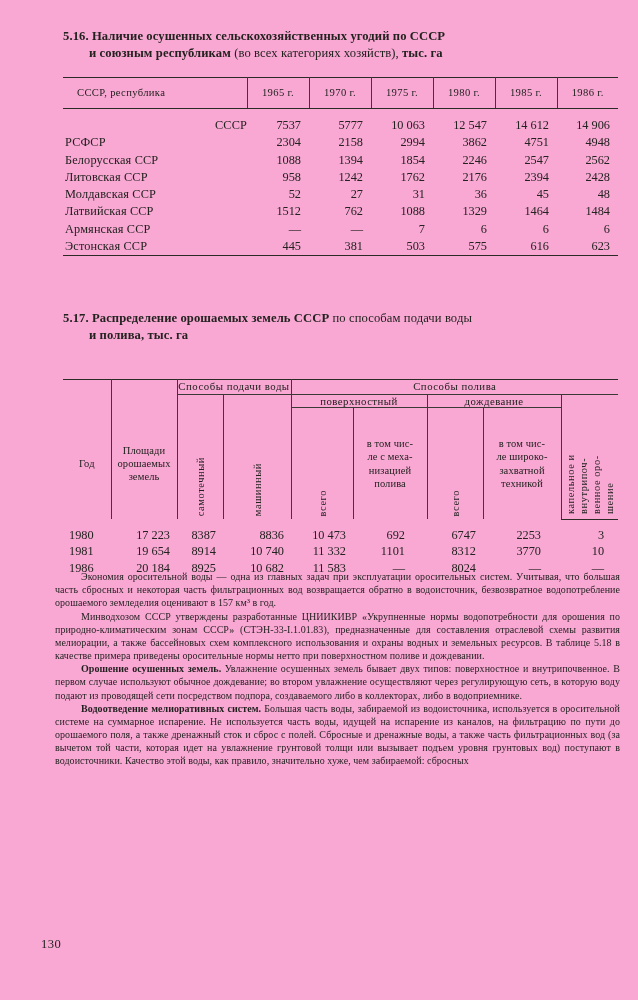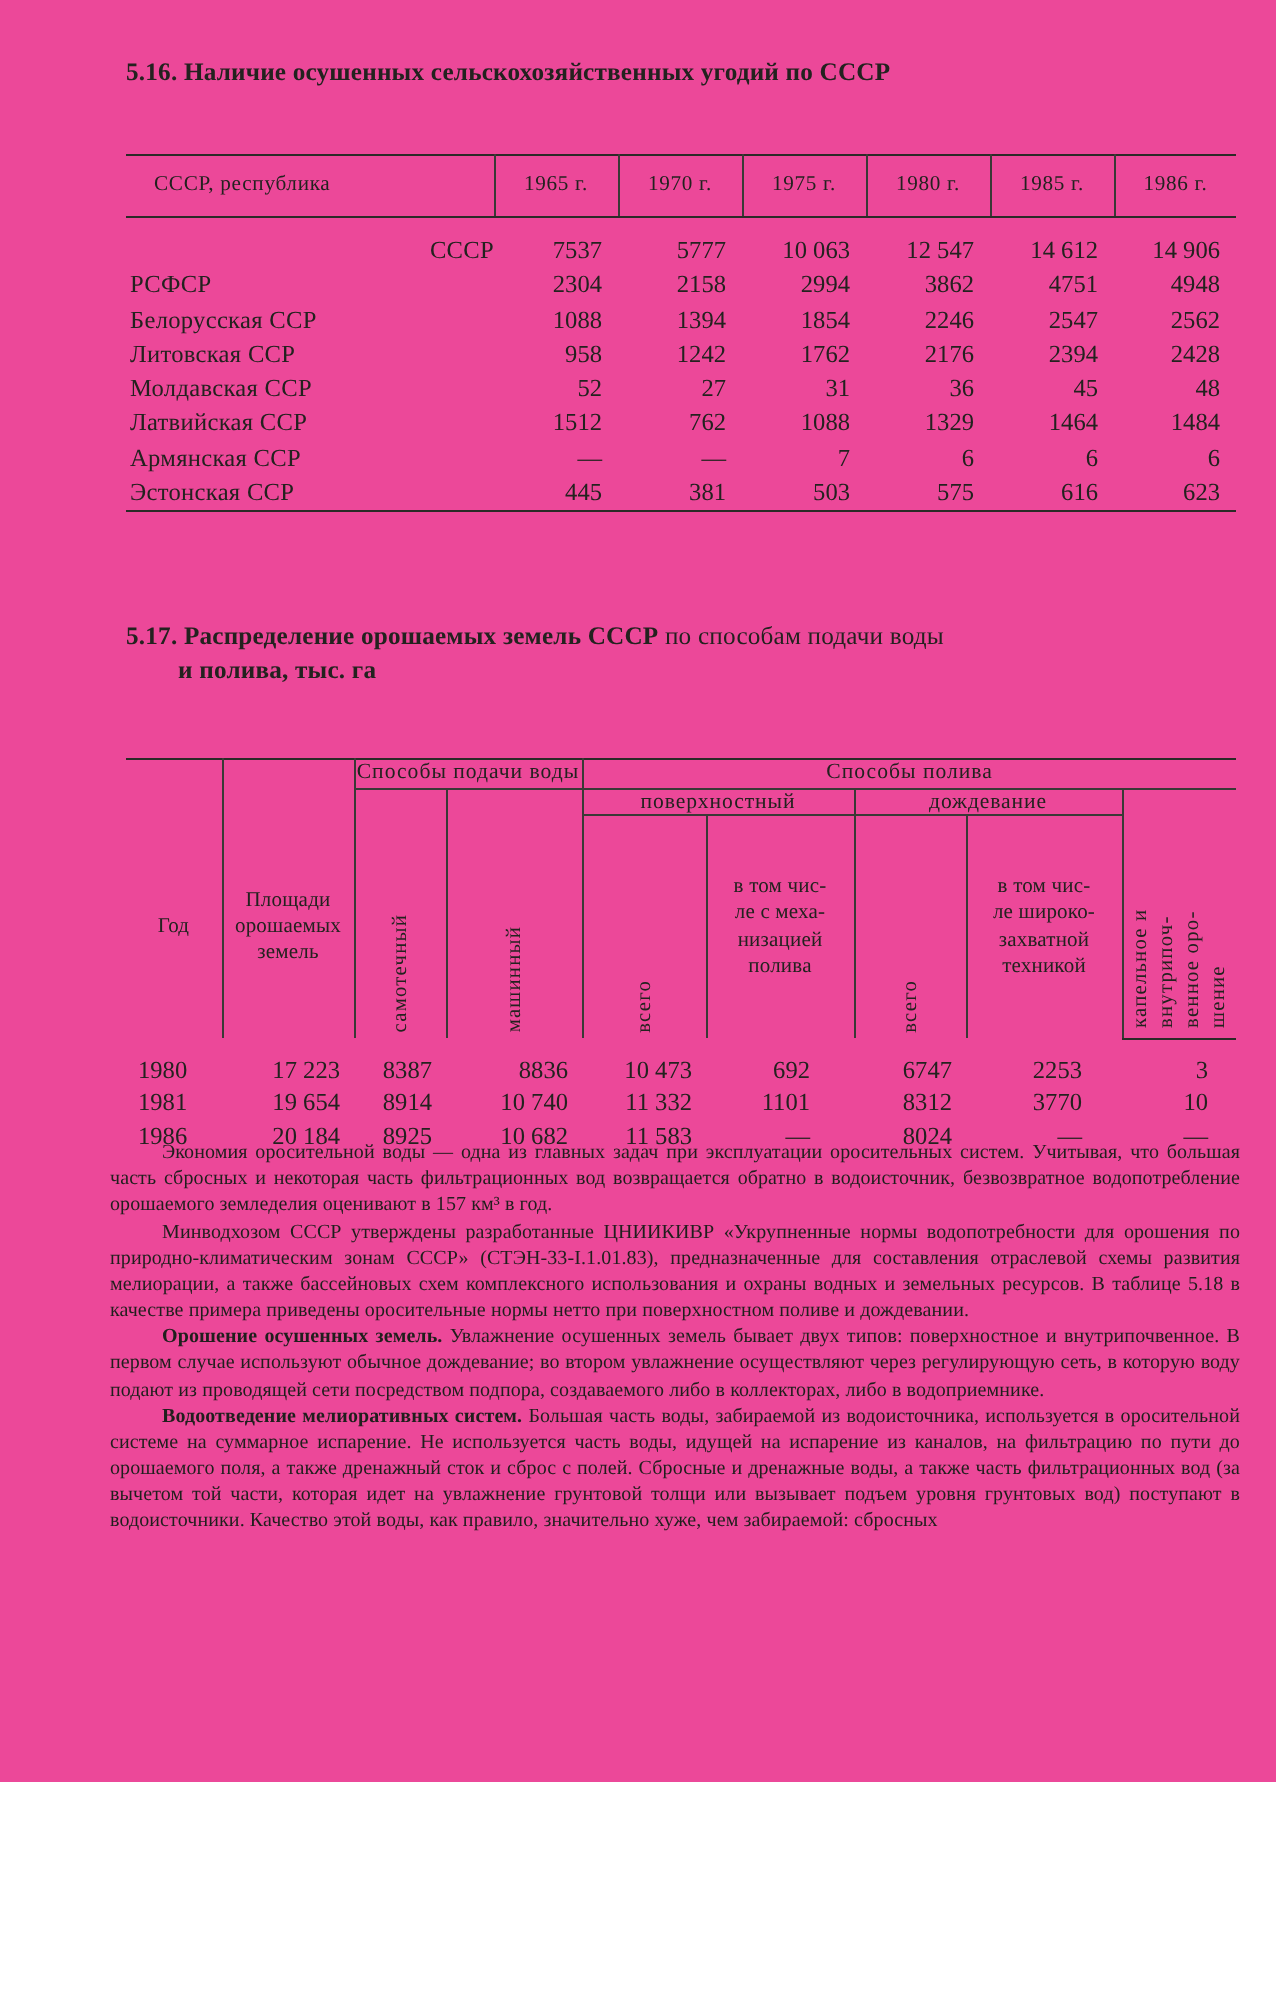--- a/index.html
+++ b/index.html
@@ -12,22 +12,22 @@
     width: 638px;
     height: 1000px;
     position: relative;
     font-family: "Liberation Serif", "DejaVu Serif", serif;
     color: #ララ;
   }
   .page {
     position: absolute;
     left: 0; top: 0;
     width: 638px;
-    height: 891px;
-    background: #ec4899;
+    height: 1000px;
+    background: #f9a8d4;
     overflow: hidden;
     color: #23221f;
   }
   
   .tbl-title {
     font-size: 12.6px;
     font-weight: bold;
     line-height: 1.38;
     letter-spacing: .1px;
   }
@@ -166,20 +166,25 @@
   }
 </style>
 </head>
 <body>
 
 <div class="page">
 
   <div class="tbl-title" style="position:absolute;left:63px;top:28px;width:555px;">
     <span>5.16.</span>
     <span>Наличие осушенных сельскохозяйственных угодий по СССР</span>
+    <span class="ln2">
+      <span>и союзным республикам</span>
+      <span class="reg">(во всех категориях хозяйств),</span>
+      <span>тыс. га</span>
+    </span>
   </div>
 
   <div id="table516">
     <table>
       <colgroup>
         <col style="width:184px">
         <col style="width:62px">
           <col style="width:62px">
           <col style="width:62px">
         <col style="width:62px">

